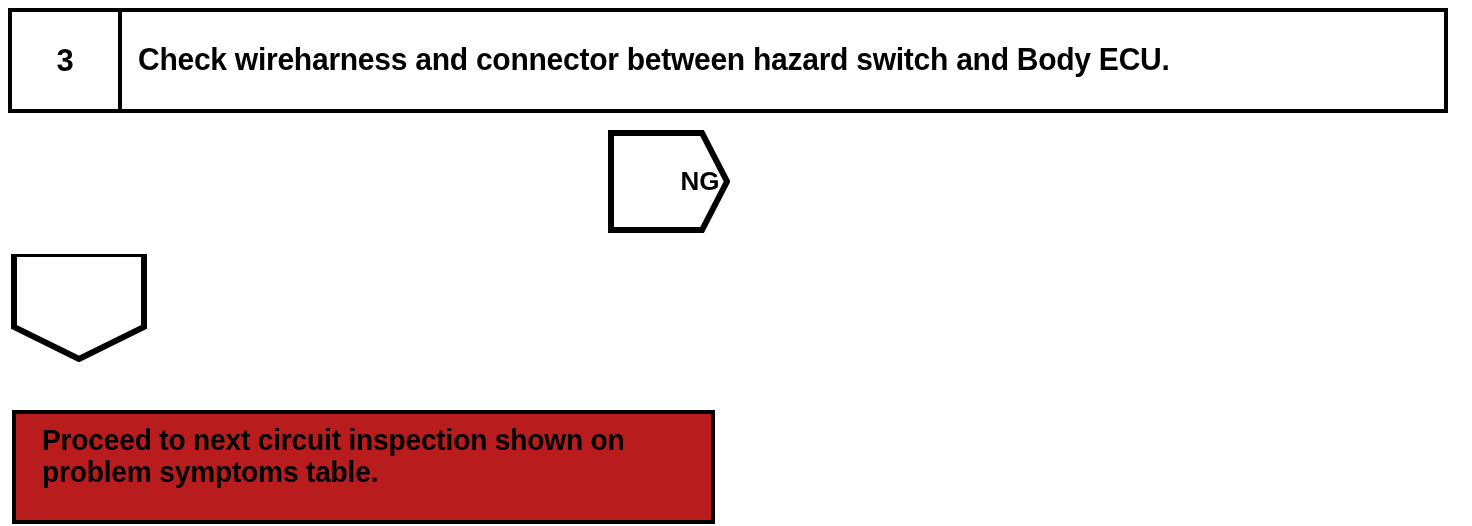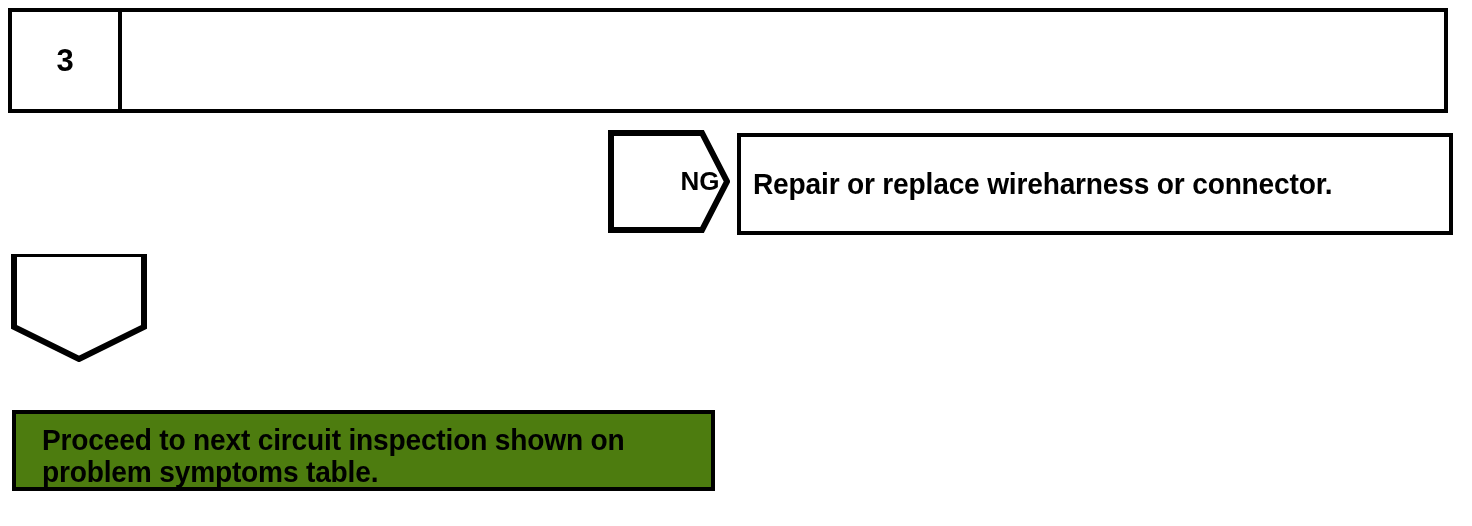--- a/index.html
+++ b/index.html
@@ -144,24 +144,24 @@
     font-weight: bold;
     letter-spacing: 0px;
   }
 
   
   .final-box {
     position: absolute;
     left: 12px;
     top: 410px;
     width: 703px;
-    height: 81px;
+    height: 114px;
     border: 4px solid #000000;
     box-sizing: border-box;
-    background: #4d7c0f;
+    background: #b91c1c;
     padding: 10px 0 0 26px;
   }
   .final-text {
     font-size: 29px;
     font-weight: bold;
     line-height: 1.12;
     letter-spacing: -0.2px;
     transform: scaleX(0.97);
     transform-origin: left top;
     white-space: pre-line;
@@ -169,32 +169,32 @@
 </style>
 </head>
 <body>
 
 <div id="canvas">
 
   <div class="step-row">
     <div class="step-number-cell">
       <span class="step-number">3</span>
     </div>
+    <div class="step-title-cell">
+      <span class="step-title">Check wireharness and connector between hazard switch and Body ECU.</span>
+    </div>
   </div>
 
   <div class="ng-tag">
     <svg width="122" height="103" viewBox="0 0 122 103">
       <polygon points="3,3 94,3 119,51.5 94,100 3,100" fill="#ffffff" stroke="#000000" stroke-width="6" stroke-linejoin="miter"></polygon>
     </svg>
     <span class="ng-label">NG</span>
   </div>
 
-  <div class="ng-result-box">
-    <span class="ng-result-text">Repair or replace wireharness or connector.</span>
-  </div>
 
   <div class="ok-tag">
     <svg width="136" height="108" viewBox="0 0 136 108">
       <polygon points="3,0 133,0 133,73 68,105 3,73" fill="#ffffff" stroke="#000000" stroke-width="6" stroke-linejoin="miter"></polygon>
     </svg>
   </div>
 
   <div class="final-box">
     <div class="final-text">Proceed to next circuit inspection shown on
 problem symptoms table.</div>

